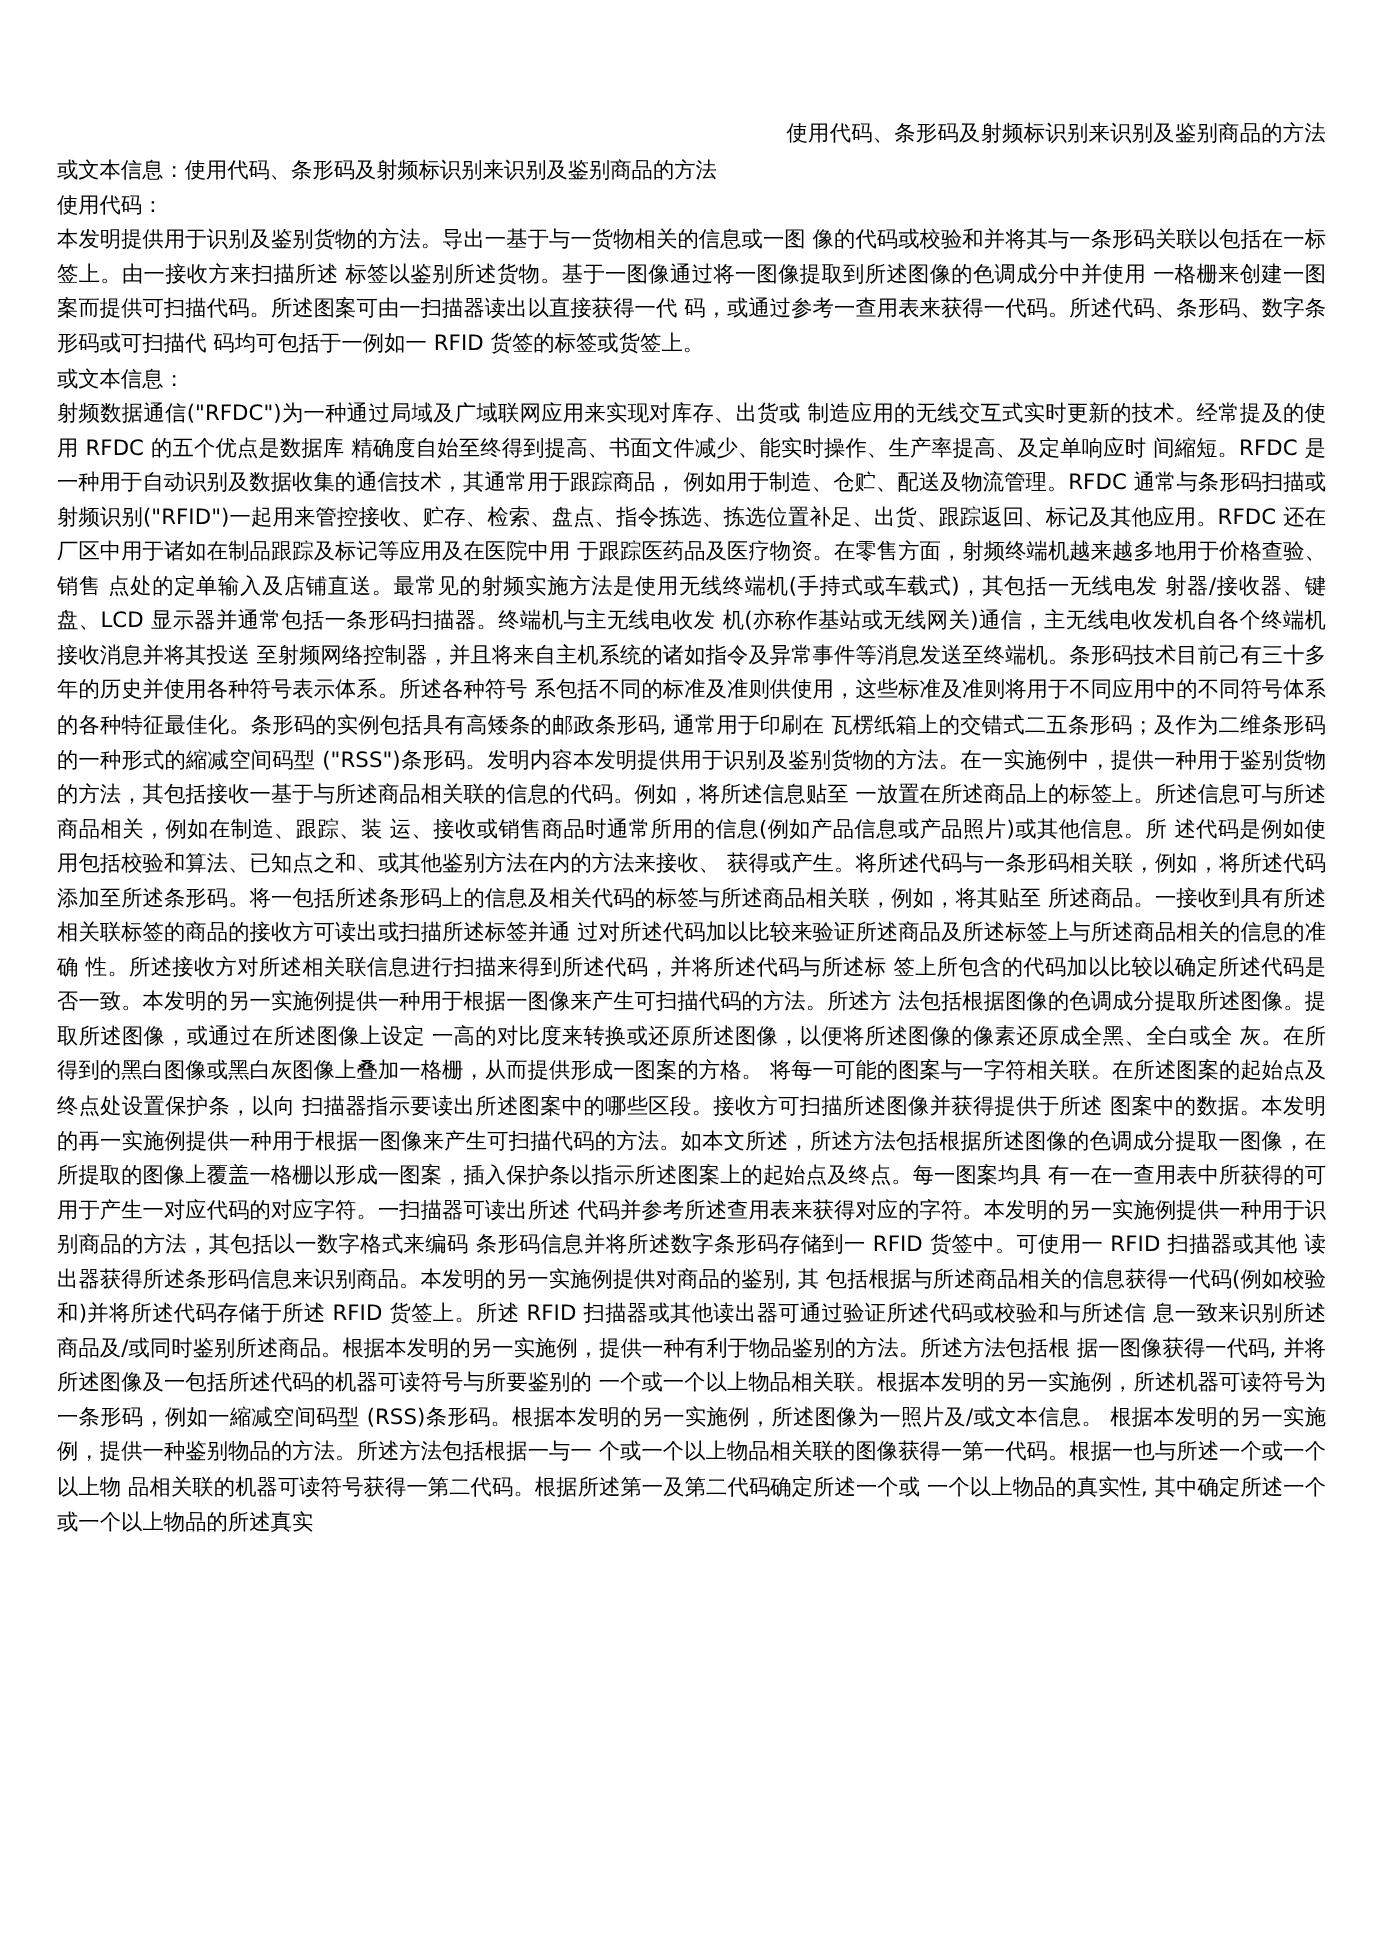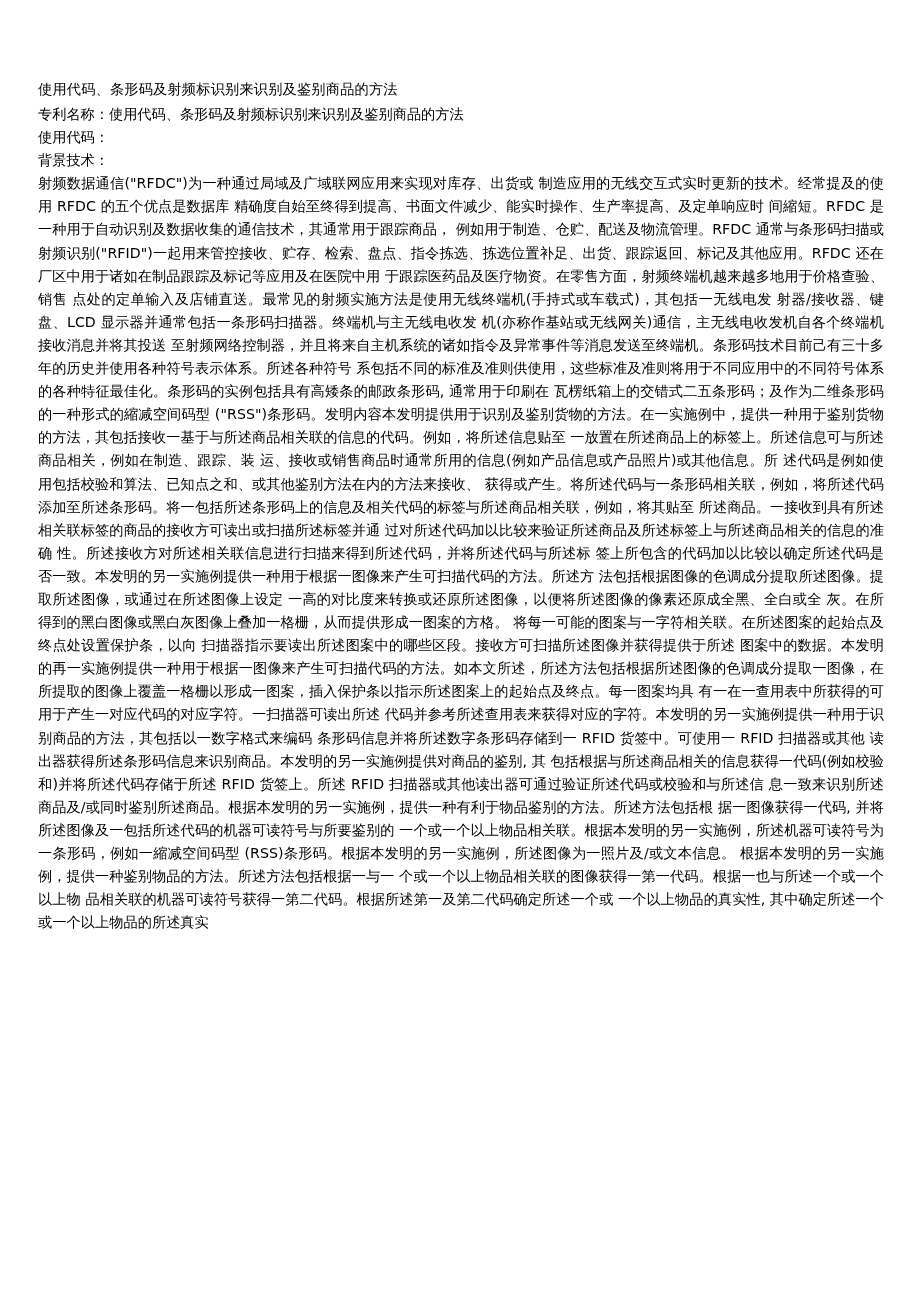--- a/index.html
+++ b/index.html
@@ -17,21 +17,21 @@
     font-family: "DejaVu Sans", "Liberation Sans", sans-serif;
     color: #000000;
   }
   .content {
     position: absolute;
     left: 38px;
     top: 78px;
     width: 846px;
   }
   .doc-title {
-    text-align: left;
+    text-align: right;
     font-size: 14.2px;
     line-height: 22px;
     font-weight: 400;
     margin: 0 0 3px 0;
     letter-spacing: 0.2px;
   }
   .para {
     font-size: 14.2px;
     line-height: 23.1px;
     margin: 0;
@@ -51,23 +51,24 @@
   }
 </style>
 </head>
 <body>
 
 <div class="page">
   <div class="content">
 
     <div class="doc-title">使用代码、条形码及射频标识别来识别及鉴别商品的方法</div>
 
-    <div class="heading">专利名称：使用代码、条形码及射频标识别来识别及鉴别商品的方法</div>
+    <div class="heading">或文本信息：使用代码、条形码及射频标识别来识别及鉴别商品的方法</div>
 
     <div class="heading">使用代码：</div>
 
+    <div class="para">本发明提供用于识别及鉴别货物的方法。导出一基于与一货物相关的信息或一图 像的代码或校验和并将其与一条形码关联以包括在一标签上。由一接收方来扫描所述 标签以鉴别所述货物。基于一图像通过将一图像提取到所述图像的色调成分中并使用 一格栅来创建一图案而提供可扫描代码。所述图案可由一扫描器读出以直接获得一代 码，或通过参考一查用表来获得一代码。所述代码、条形码、数字条形码或可扫描代 码均可包括于一例如一 RFID 货签的标签或货签上。</div>
 
-    <div class="heading">背景技术：</div>
+    <div class="heading">或文本信息：</div>
 
     <div class="para para-last">射频数据通信("RFDC")为一种通过局域及广域联网应用来实现对库存、出货或 制造应用的无线交互式实时更新的技术。经常提及的使用 RFDC 的五个优点是数据库 精确度自始至终得到提高、书面文件减少、能实时操作、生产率提高、及定单响应时 间縮短。RFDC 是一种用于自动识别及数据收集的通信技术，其通常用于跟踪商品， 例如用于制造、仓贮、配送及物流管理。RFDC 通常与条形码扫描或射频识别("RFID")一起用来管控接收、贮存、检索、盘点、指令拣选、拣选位置补足、出货、跟踪返回、标记及其他应用。RFDC 还在厂区中用于诸如在制品跟踪及标记等应用及在医院中用 于跟踪医药品及医疗物资。在零售方面，射频终端机越来越多地用于价格查验、销售 点处的定单输入及店铺直送。最常见的射频实施方法是使用无线终端机(手持式或车载式)，其包括一无线电发 射器/接收器、键盘、LCD 显示器并通常包括一条形码扫描器。终端机与主无线电收发 机(亦称作基站或无线网关)通信，主无线电收发机自各个终端机接收消息并将其投送 至射频网络控制器，并且将来自主机系统的诸如指令及异常事件等消息发送至终端机。条形码技术目前己有三十多年的历史并使用各种符号表示体系。所述各种符号 系包括不同的标准及准则供使用，这些标准及准则将用于不同应用中的不同符号体系 的各种特征最佳化。条形码的实例包括具有高矮条的邮政条形码, 通常用于印刷在 瓦楞纸箱上的交错式二五条形码；及作为二维条形码的一种形式的縮减空间码型 ("RSS")条形码。发明内容本发明提供用于识别及鉴别货物的方法。在一实施例中，提供一种用于鉴别货物 的方法，其包括接收一基于与所述商品相关联的信息的代码。例如，将所述信息贴至 一放置在所述商品上的标签上。所述信息可与所述商品相关，例如在制造、跟踪、装 运、接收或销售商品时通常所用的信息(例如产品信息或产品照片)或其他信息。所 述代码是例如使用包括校验和算法、已知点之和、或其他鉴别方法在内的方法来接收、 获得或产生。将所述代码与一条形码相关联，例如，将所述代码添加至所述条形码。将一包括所述条形码上的信息及相关代码的标签与所述商品相关联，例如，将其贴至 所述商品。一接收到具有所述相关联标签的商品的接收方可读出或扫描所述标签并通 过对所述代码加以比较来验证所述商品及所述标签上与所述商品相关的信息的准确 性。所述接收方对所述相关联信息进行扫描来得到所述代码，并将所述代码与所述标 签上所包含的代码加以比较以确定所述代码是否一致。本发明的另一实施例提供一种用于根据一图像来产生可扫描代码的方法。所述方 法包括根据图像的色调成分提取所述图像。提取所述图像，或通过在所述图像上设定 一高的对比度来转换或还原所述图像，以便将所述图像的像素还原成全黑、全白或全 灰。在所得到的黑白图像或黑白灰图像上叠加一格栅，从而提供形成一图案的方格。 将每一可能的图案与一字符相关联。在所述图案的起始点及终点处设置保护条，以向 扫描器指示要读出所述图案中的哪些区段。接收方可扫描所述图像并获得提供于所述 图案中的数据。本发明的再一实施例提供一种用于根据一图像来产生可扫描代码的方法。如本文所述，所述方法包括根据所述图像的色调成分提取一图像，在所提取的图像上覆盖一格栅以形成一图案，插入保护条以指示所述图案上的起始点及终点。每一图案均具 有一在一查用表中所获得的可用于产生一对应代码的对应字符。一扫描器可读出所述 代码并参考所述查用表来获得对应的字符。本发明的另一实施例提供一种用于识别商品的方法，其包括以一数字格式来编码 条形码信息并将所述数字条形码存储到一 RFID 货签中。可使用一 RFID 扫描器或其他 读出器获得所述条形码信息来识别商品。本发明的另一实施例提供对商品的鉴别, 其 包括根据与所述商品相关的信息获得一代码(例如校验和)并将所述代码存储于所述 RFID 货签上。所述 RFID 扫描器或其他读出器可通过验证所述代码或校验和与所述信 息一致来识别所述商品及/或同时鉴别所述商品。根据本发明的另一实施例，提供一种有利于物品鉴别的方法。所述方法包括根 据一图像获得一代码, 并将所述图像及一包括所述代码的机器可读符号与所要鉴别的 一个或一个以上物品相关联。根据本发明的另一实施例，所述机器可读符号为一条形码，例如一縮减空间码型 (RSS)条形码。根据本发明的另一实施例，所述图像为一照片及/或文本信息。 根据本发明的另一实施例，提供一种鉴别物品的方法。所述方法包括根据一与一 个或一个以上物品相关联的图像获得一第一代码。根据一也与所述一个或一个以上物 品相关联的机器可读符号获得一第二代码。根据所述第一及第二代码确定所述一个或 一个以上物品的真实性, 其中确定所述一个或一个以上物品的所述真实</div>
 
   </div>
 </div>
 
 </body></html>

